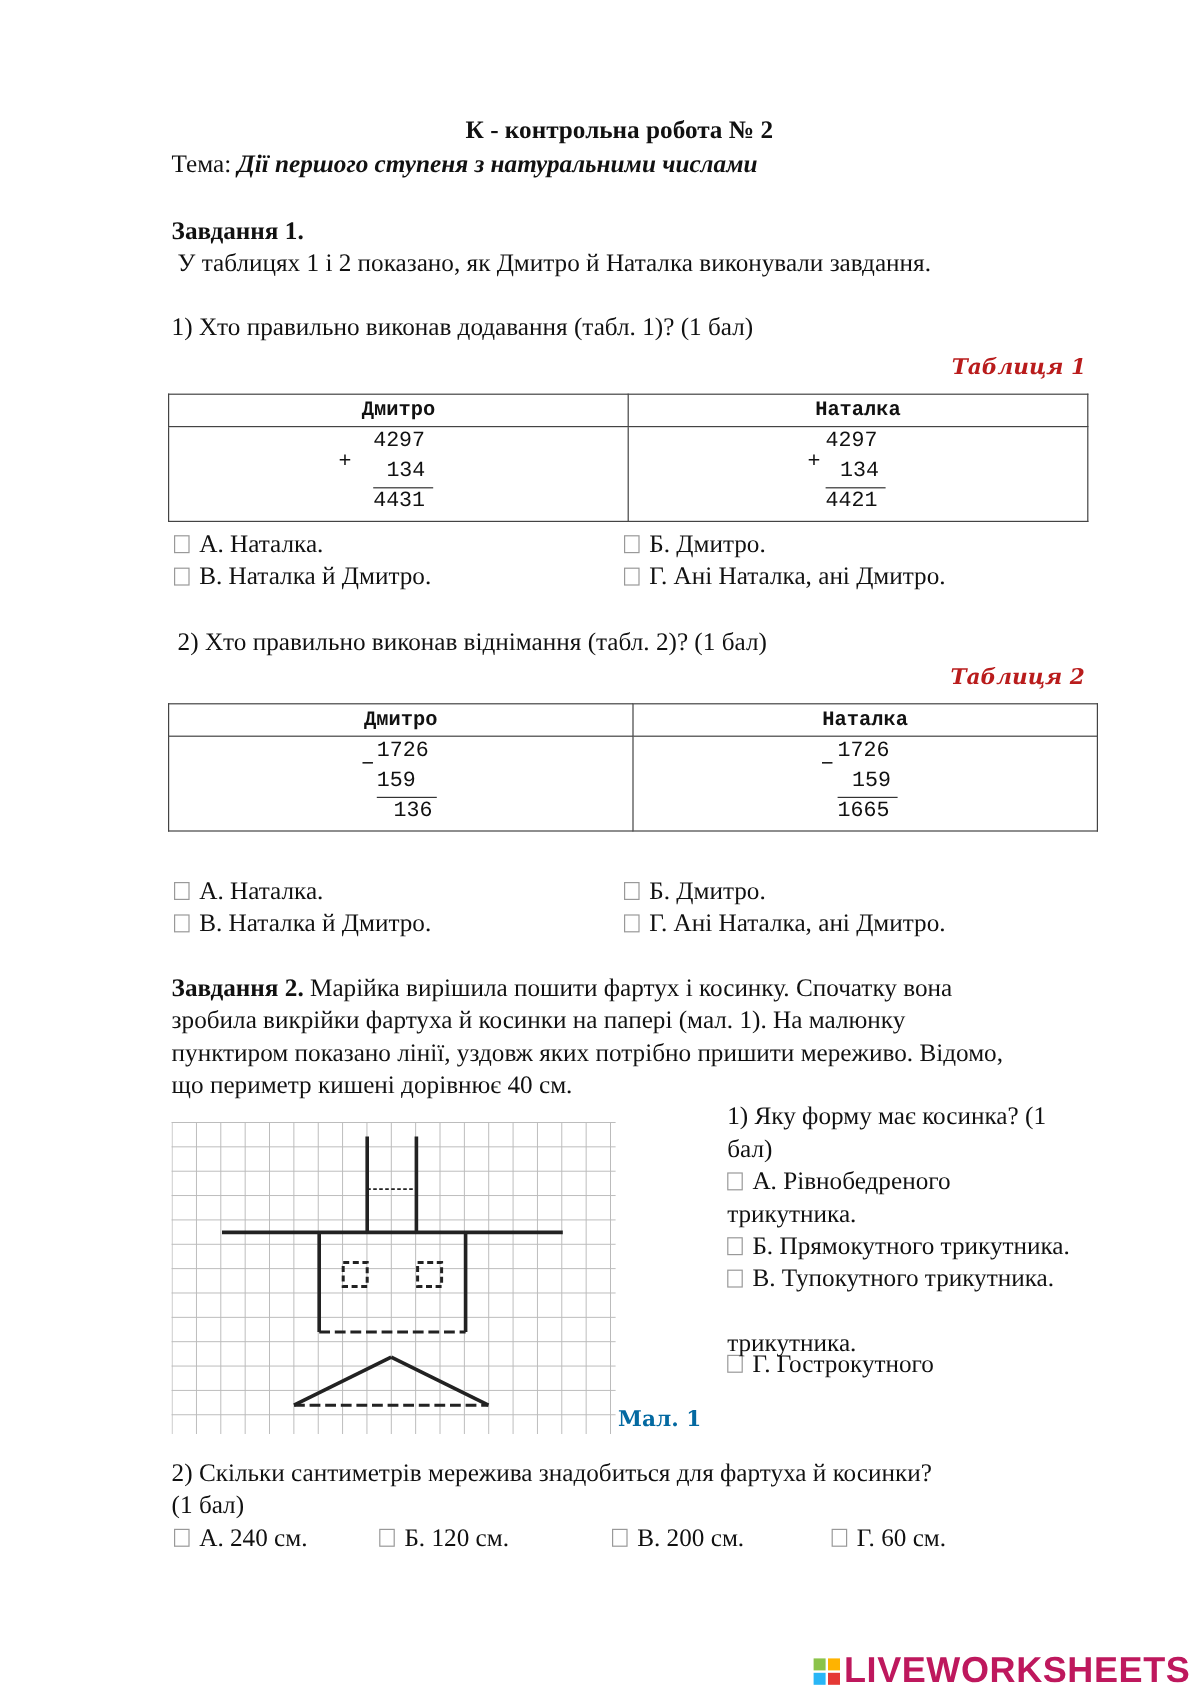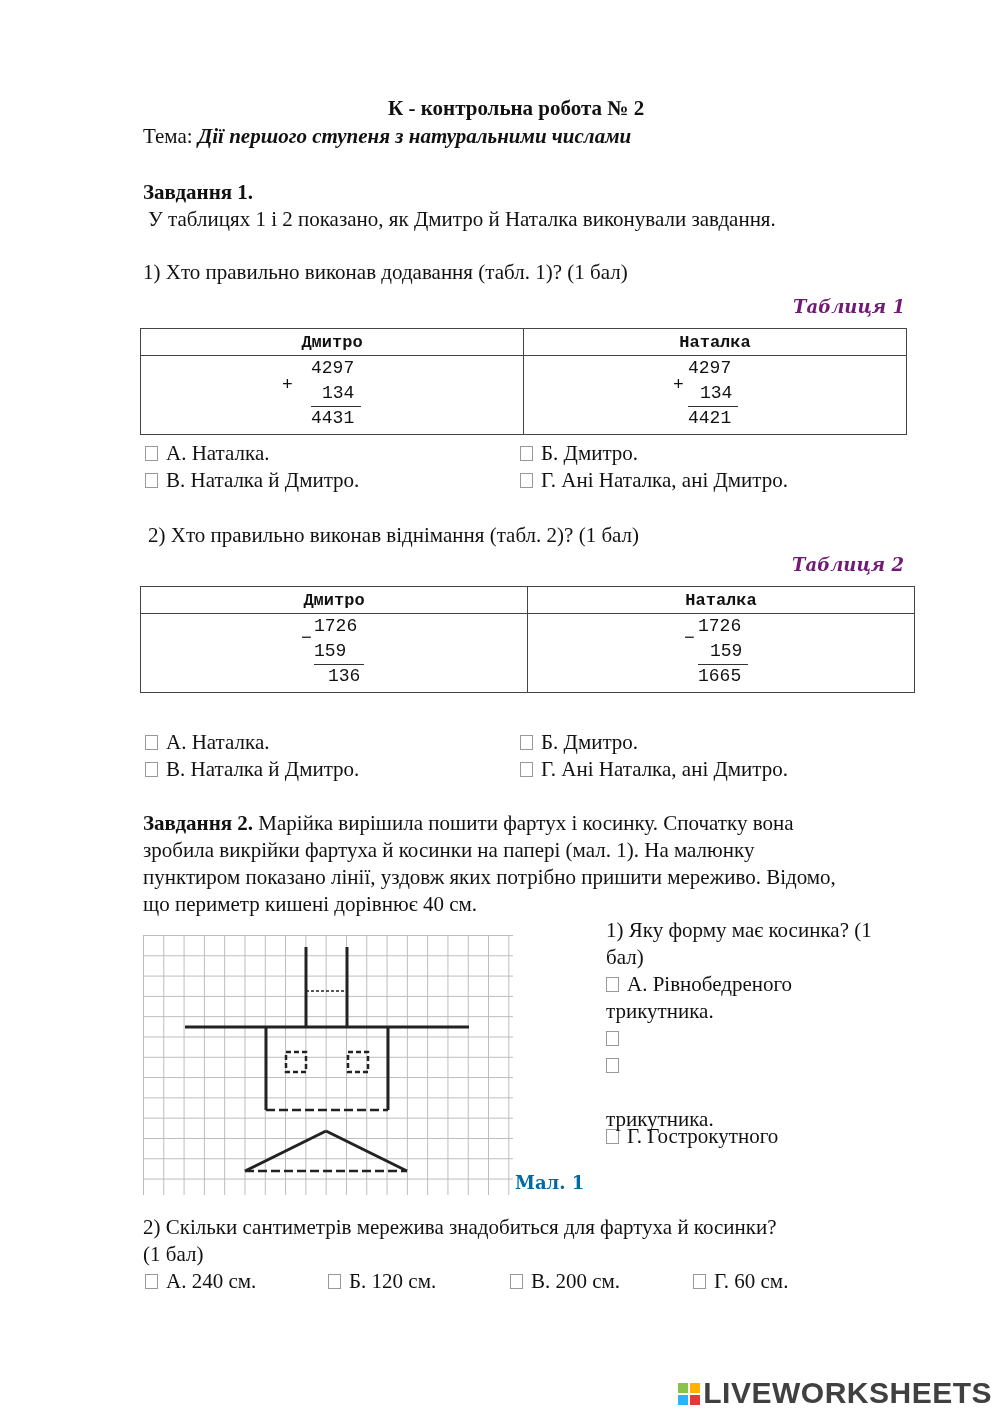--- a/index.html
+++ b/index.html
@@ -4,34 +4,34 @@
 <style>
   html, body { margin: 0; padding: 0; background: #ffffff; }
   body { width: 1000px; height: 1413px; position: relative; overflow: hidden;
          font-family: "Liberation Serif", serif; color: #111; font-size: 21px; }
   .abs { position: absolute; white-space: nowrap; }
   .title { left: 388px; top: 96px; font-weight: bold; font-size: 21px; }
   .topic { left: 143px; top: 124px; }
   .topic i { font-weight: bold; }
   .b { font-weight: bold; }
   .cb { display: inline-block; width: 11px; height: 13px; border: 1px solid #999; margin-right: 8px; vertical-align: -1px; }
-  .tbl-cap { font-style: italic; font-weight: bold; color: #701a75; font-size: 18px; font-family: "DejaVu Serif", serif; }
+  .tbl-cap { font-style: italic; font-weight: bold; color: #b91c1c; font-size: 18px; font-family: "DejaVu Serif", serif; }
   table.math { position: absolute; border-collapse: collapse; font-family: Liberation Mono, monospace; }
   table.math th { border: 1.5px solid #444; font-size: 17px; font-weight: bold; height: 26px; padding: 0; }
   table.math td { border: 1.5px solid #444; padding: 0; height: 78px; vertical-align: top; }
   .calc { position: relative; width: 100%; height: 78px; font-size: 18px; }
   .calc span { position: absolute; }
   .rule { position: absolute; height: 0; border-top: 1.5px solid #333; }
   .grid-area { position: absolute; left: 143px; top: 935px; width: 370px; height: 260px;
     background-image:
       linear-gradient(to right, #bbb 1px, transparent 1px),
       linear-gradient(to bottom, #bbb 1px, transparent 1px);
     background-size: 20.3px 20.3px; }
   .watermark { position: absolute; right: 8px; top: 1376px; font-family: "Liberation Sans", sans-serif;
-    font-weight: bold; font-size: 30px; color: #404040; letter-spacing: 0.5px; }
+    font-weight: bold; font-size: 30px; color: #be185d; letter-spacing: 0.5px; }
   .logo-sq { display: inline-block; width: 10px; height: 10px; margin: 1px; }
 </style>
 </head>
 <body>
 
 <div class="abs title">К -  контрольна робота № 2</div>
 <div class="abs topic">
   <span>Тема:</span>
   <i>Дії першого ступеня з натуральними числами</i>
 </div>
@@ -139,29 +139,29 @@
     <rect x="143" y="117" width="20" height="20" stroke-dasharray="5,3"></rect>
     <rect x="205" y="117" width="20" height="20" stroke-dasharray="5,3"></rect>
   </g>
 </svg>
 <div class="abs b" style="left:515px; top:1172px; font-family:'DejaVu Serif', serif; font-size:18px; color:#0369a1;">Мал. 1</div>
 
 <div class="abs" style="left:606px; top:918px;">1) Яку форму має косинка? (1</div>
 <div class="abs" style="left:606px; top:945px;">бал)</div>
 <div class="abs" style="left:606px; top:972px;"><span class="cb"></span><span>А. Рівнобедреного</span></div>
 <div class="abs" style="left:606px; top:999px;">трикутника.</div>
-<div class="abs" style="left:606px; top:1026px;"><span class="cb"></span></div>
-<div class="abs" style="left:606px; top:1053px;"><span class="cb"></span></div>
+<div class="abs" style="left:606px; top:1026px;"><span class="cb"></span><span>Б. Прямокутного трикутника.</span></div>
+<div class="abs" style="left:606px; top:1053px;"><span class="cb"></span><span>В. Тупокутного трикутника.</span></div>
 <div class="abs" style="left:606px; top:1080px;margin-top:44px;"><span class="cb"></span><span>Г. Гострокутного</span></div>
 <div class="abs" style="left:606px; top:1107px;">трикутника.</div>
 
 <div class="abs" style="left:143px; top:1215px;">2) Скільки сантиметрів мережива знадобиться для фартуха й косинки?</div>
 <div class="abs" style="left:143px; top:1242px;">(1 бал)</div>
 <div class="abs" style="left:145px; top:1269px;text-align:center;"><span class="cb"></span><span>А. 240 см.</span></div>
-<div class="abs" style="left:328px; top:1269px;"><span class="cb"></span><span>Б. 120 см.</span></div>
+<div class="abs" style="left:316px; top:1269px;"><span class="cb"></span><span>Б. 120 см.</span></div>
 <div class="abs" style="left:510px; top:1269px;"><span class="cb"></span><span>В. 200 см.</span></div>
 <div class="abs" style="left:693px; top:1269px;"><span class="cb"></span><span>Г. 60 см.</span></div>
 
 <div class="watermark">
   <span style="display:inline-block; width:26px; vertical-align:-3px; line-height:0;">
     <span class="logo-sq" style="background:#8bc34a"></span><span class="logo-sq" style="background:#ffb300"></span><br>
     <span class="logo-sq" style="background:#29b6f6"></span><span class="logo-sq" style="background:#e53935"></span>
   </span><span>LIVEWORKSHEETS</span>
 </div>
 

